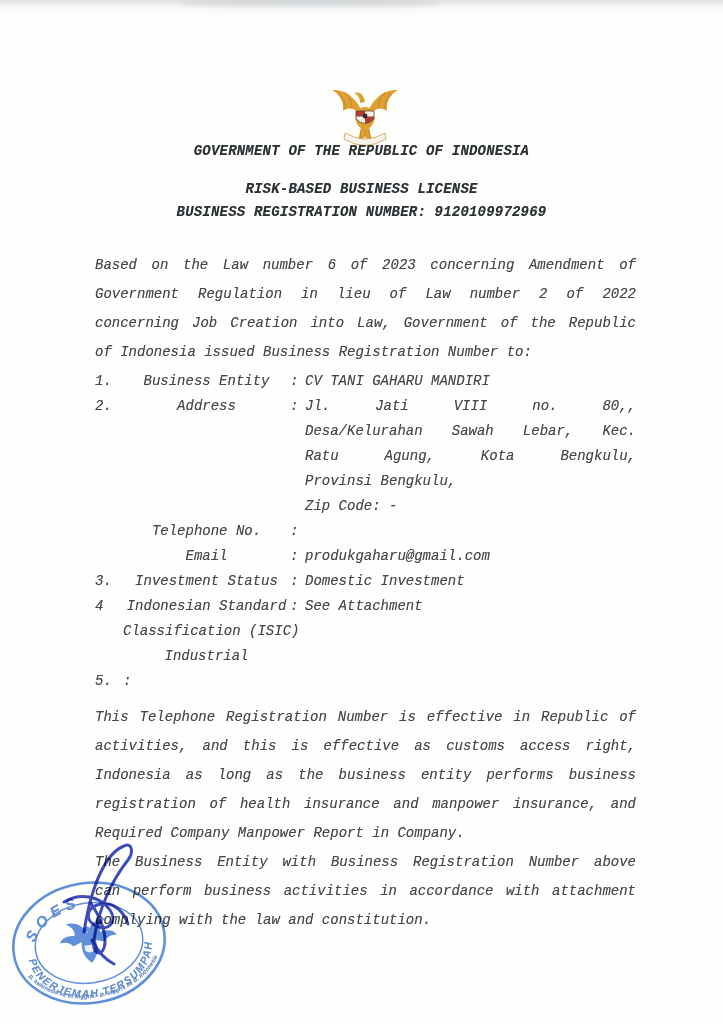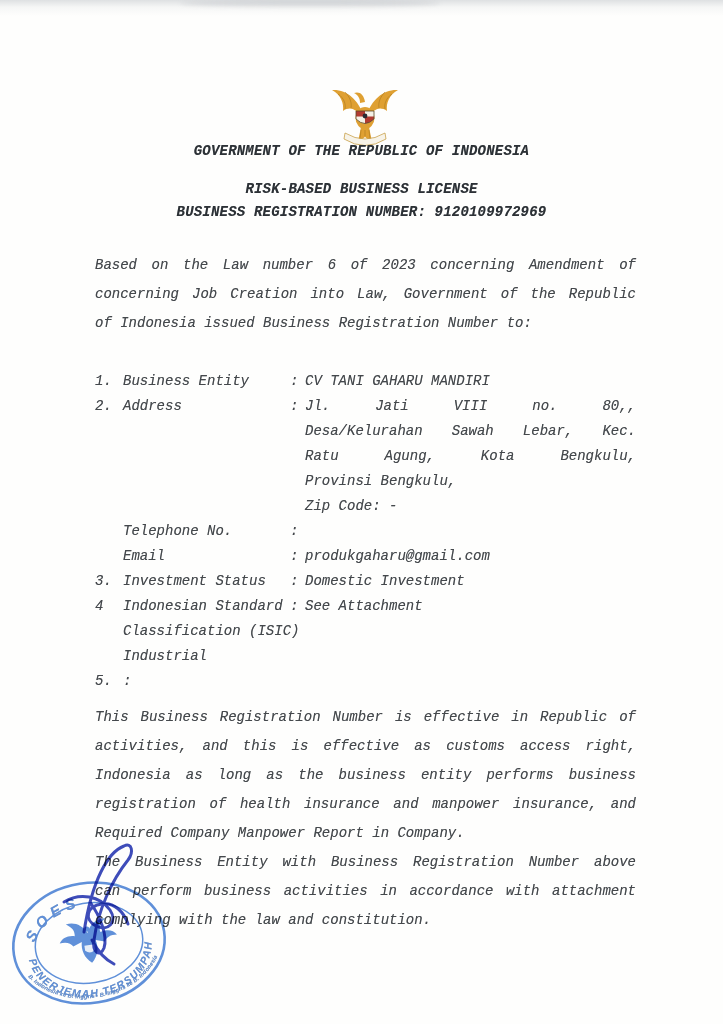--- a/index.html
+++ b/index.html
@@ -36,21 +36,21 @@
   #effect-para{top:703px;}
   #closing-para{top:848px;}
   .tline{white-space:pre;}
   .tline.fill{white-space:normal;text-align:justify;text-align-last:justify;}
   .details{
     position:absolute;left:95px;top:369px;width:541px;
     font-size:14px;line-height:25px;
   }
   .drow{display:flex;align-items:flex-start;}
   .dnum{width:28px;flex:none;white-space:pre;}
-  .dlabel{width:167px;flex:none;}
+  .dlabel{width:167px;flex:none;text-align:center;}
   .dlabel .lline{white-space:pre;}
   .dsep{width:15px;flex:none;}
   .dvalue{flex:1;min-width:0;}
   .vline{white-space:pre;}
   .vline.fill{white-space:normal;text-align:justify;text-align-last:justify;}
   .stamp{
     position:absolute;left:4px;top:872px;width:170px;height:142px;
     transform:rotate(-9deg);
     mix-blend-mode:multiply;opacity:.88;
   }
@@ -103,20 +103,21 @@
 
     <path d="M17 51 Q37 63 57 51 L58 57 Q37 70 16 57 Z" fill="#f7f3e8" stroke="#c9a14a" stroke-width="0.8"></path>
   </svg>
 
   <div class="title" id="title-gov">GOVERNMENT OF THE REPUBLIC OF INDONESIA</div>
   <div class="title" id="title-license">RISK-BASED BUSINESS LICENSE</div>
   <div class="title" id="title-regnum">BUSINESS REGISTRATION NUMBER: 9120109972969</div>
 
   <div class="para" id="intro-para">
       <div class="tline fill">Based on the Law number 6 of 2023 concerning Amendment of</div>
+      <div class="tline fill">Government Regulation in lieu of Law number 2 of 2022</div>
       <div class="tline fill">concerning Job Creation into Law, Government of the Republic</div>
       <div class="tline">of Indonesia issued Business Registration Number to:</div>
     </div>
 
   <div class="details">
       <div class="drow">
         <div class="dnum">1.</div>
         <div class="dlabel">
           <div class="lline">Business Entity</div>
         </div>
@@ -178,21 +179,21 @@
           <div class="vline">See Attachment</div>
         </div>
       </div>
       <div class="drow">
         <div class="dnum">5.</div>
         <div class="dsep">:</div>
       </div>
     </div>
 
   <div class="para" id="effect-para">
-      <div class="tline fill">This Business Registration Number is effective in Republic of</div>
+      <div class="tline fill">This Telephone Registration Number is effective in Republic of</div>
       <div class="tline fill">activities, and this is effective as customs access right,</div>
       <div class="tline fill">Indonesia as long as the business entity performs business</div>
       <div class="tline fill">registration of health insurance and manpower insurance, and</div>
       <div class="tline">Required Company Manpower Report in Company.</div>
     </div>
 
   <div class="para" id="closing-para">
       <div class="tline fill">The Business Entity with Business Registration Number above</div>
       <div class="tline fill">can perform business activities in accordance with attachment</div>
       <div class="tline">complying with the law and constitution.</div>

